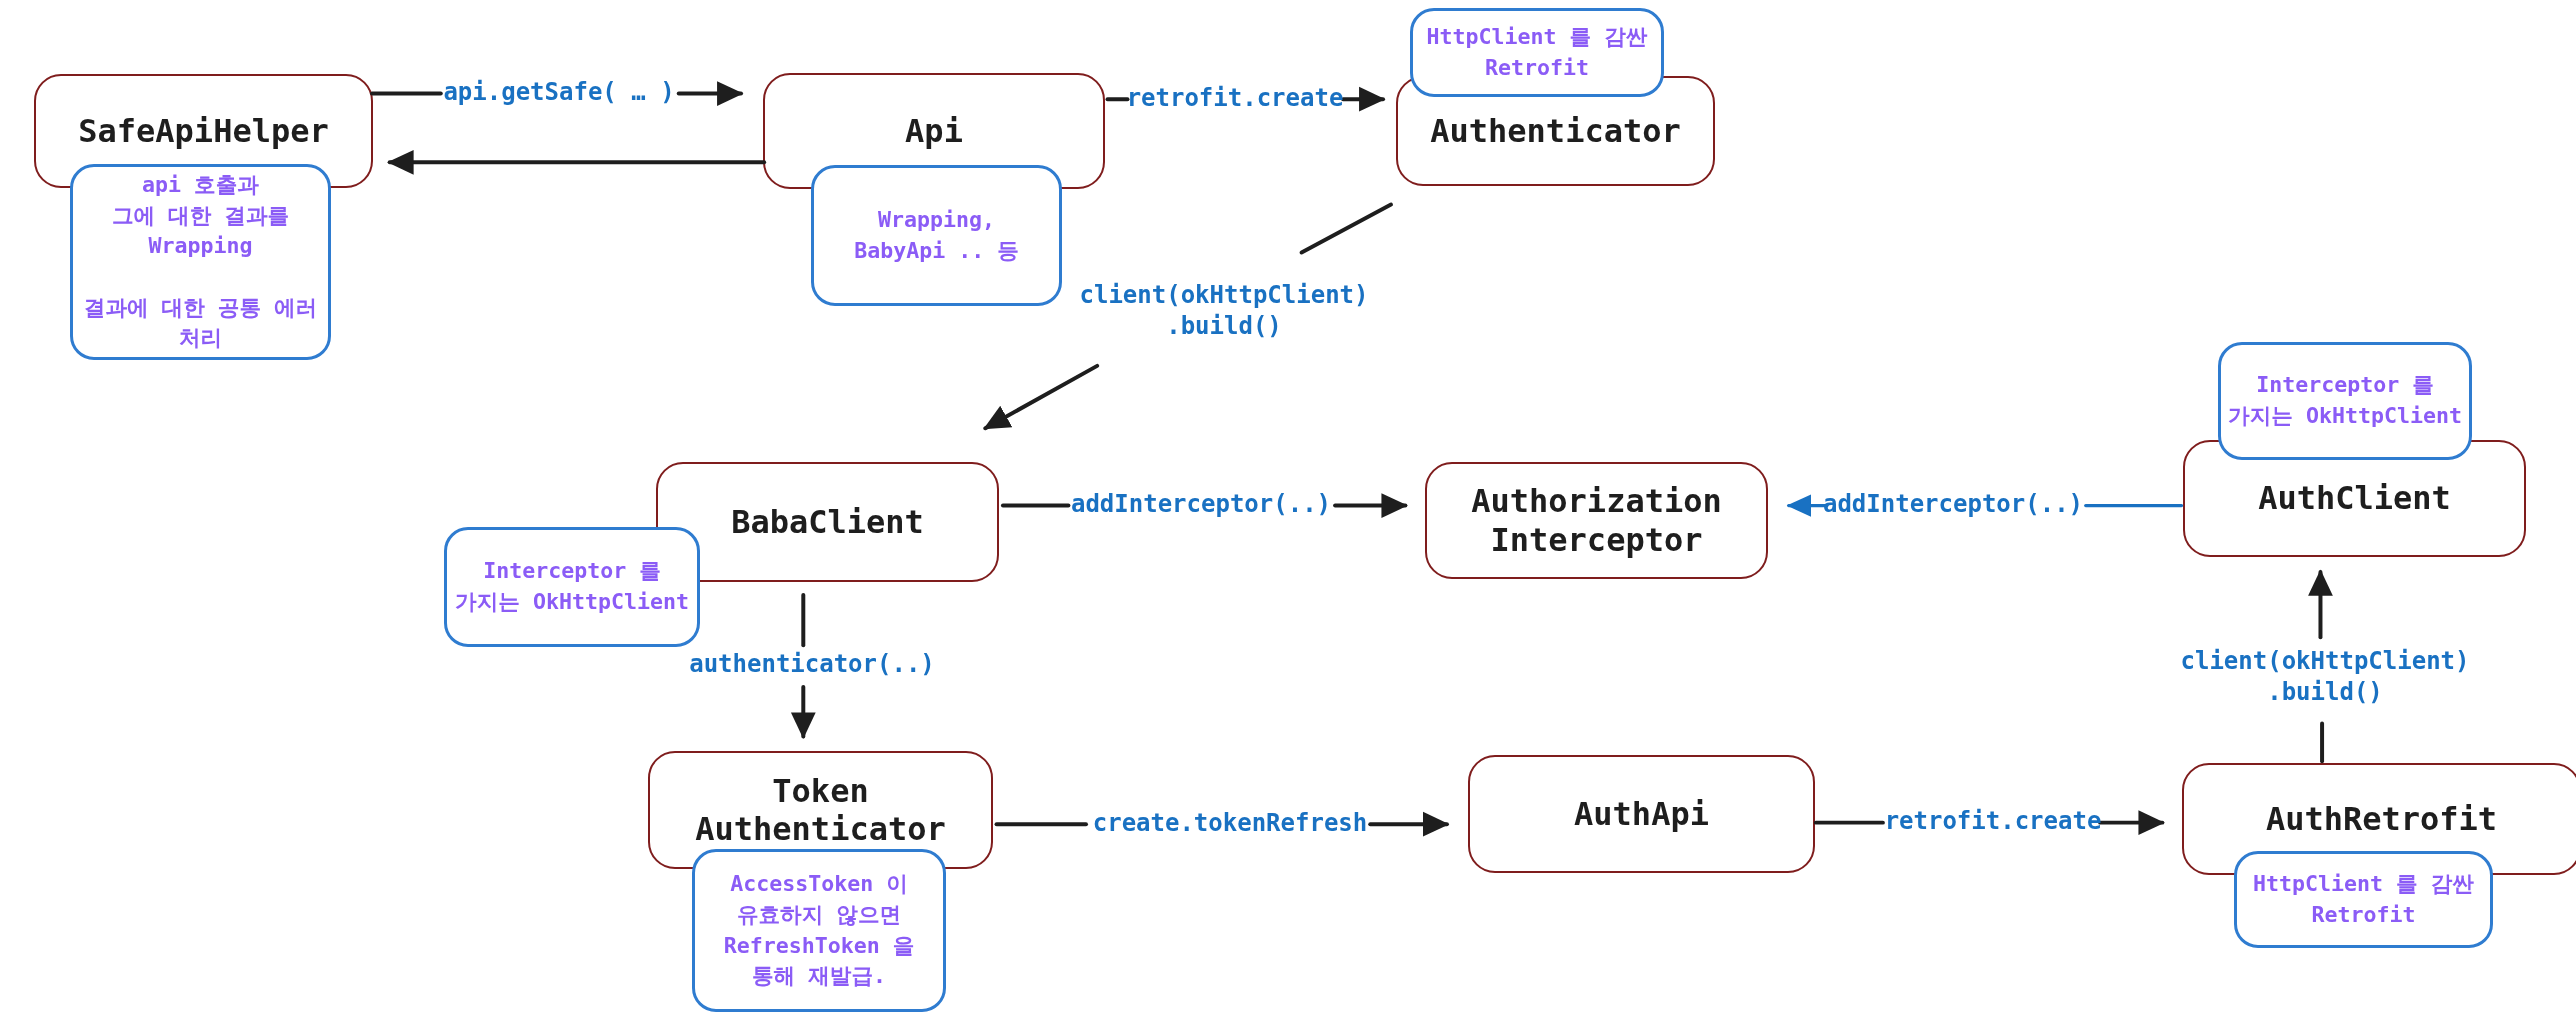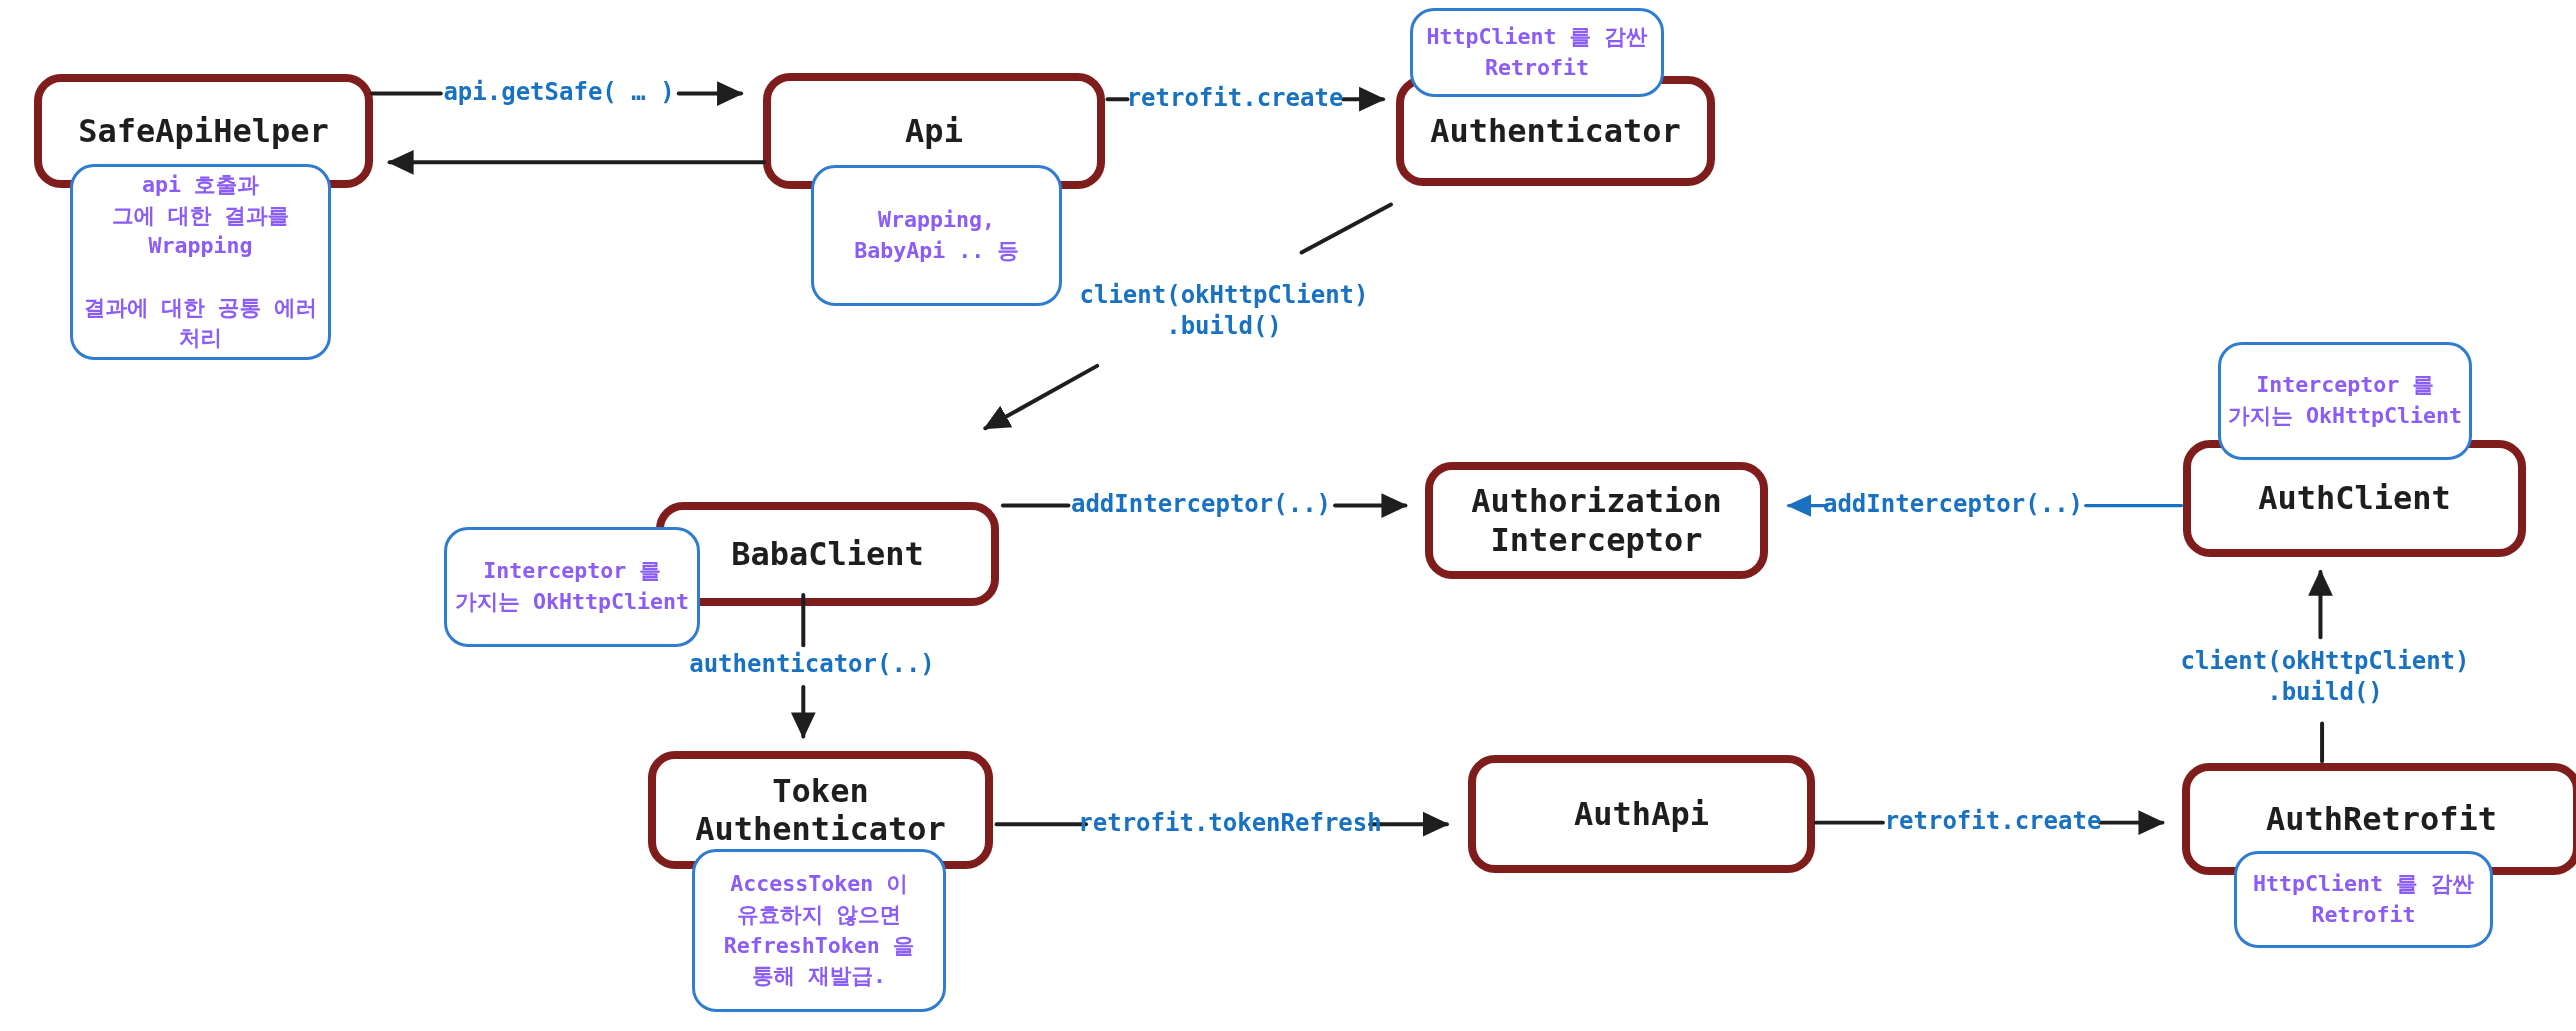--- a/index.html
+++ b/index.html
@@ -1,36 +1,36 @@
 <!DOCTYPE html>
 <html style="font-size:12.8px"><head>
 <meta charset="utf-8">
 <style>
   html,body{margin:0;padding:0;background:#ffffff;}
   #canvas{position:relative;width:2576px;height:1032px;background:#ffffff;overflow:hidden;
           font-family:"DejaVu Sans Mono",monospace;}
-  .node{position:absolute;border:8px solid #7f1d1d;border-radius:27px;background:#ffffff;
+  .node{position:absolute;border:2px solid #7f1d1d;border-radius:27px;background:#ffffff;
         display:flex;align-items:center;justify-content:center;text-align:center;
         font-weight:700;font-size:32px;line-height:1.2;color:#1e1e1e;
         white-space:pre-line;box-sizing:border-box;z-index:1;}
   .note{position:absolute;border:3.2px solid #2f7cd0;border-radius:24px;background:#ffffff;
         display:flex;align-items:center;justify-content:center;text-align:center;
         font-weight:700;font-size:21.6px;line-height:1.42;color:#8b5cf6;
         white-space:pre-line;box-sizing:border-box;z-index:3;}
   .elabel{position:absolute;transform:translate(-50%,-50%);text-align:center;
         font-weight:700;font-size:24px;line-height:1.3;color:#1971c2;
         white-space:pre-line;z-index:4;}
   #wires{position:absolute;left:0;top:0;z-index:2;}
   #wires line{stroke:#1e1e1e;stroke-width:5;stroke-linecap:round;}
   #wires line.blue{stroke:#1971c2;stroke-width:4;}
   
   #n-safe{left:34px;top:74px;width:339px;height:114px;}
   #n-api{left:763px;top:73px;width:342px;height:116px;}
   #n-baba-retrofit{left:1396px;top:76px;width:319px;height:110px;}
-  #n-baba-client{left:656px;top:462px;width:343px;height:104px;margin-top:40px;}
+  #n-baba-client{left:656px;top:462px;width:343px;height:120px;}
   #n-auth-interceptor{left:1425px;top:462px;width:343px;height:117px;}
   #n-auth-client{left:2183px;top:440px;width:343px;height:117px;}
   #n-token-auth{left:648px;top:751px;width:345px;height:118px;}
   #n-auth-api{left:1468px;top:755px;width:347px;height:118px;}
   #n-auth-retrofit{left:2182px;top:763px;width:399px;height:112px;}
   
   #a-safe{left:70px;top:164px;width:261px;height:196px;}
   #a-member{left:811px;top:165px;width:251px;height:141px;}
   #a-http-top{left:1410px;top:8px;width:254px;height:89px;}
   #a-intc-left{left:444px;top:527px;width:256px;height:120px;}
@@ -137,19 +137,19 @@
   <div class="note" id="a-http-bottom">HttpClient 를 감싼
 Retrofit</div>
 
   <div class="elabel" id="l-getsafe">api.getSafe( … )</div>
   <div class="elabel" id="l-retrofit-create">retrofit.create</div>
   <div class="elabel" id="l-client-build">client(okHttpClient)
 .build()</div>
   <div class="elabel" id="l-addintc">addInterceptor(..)</div>
   <div class="elabel" id="l-addintc-blue">addInterceptor(..)</div>
   <div class="elabel" id="l-authenticator">authenticator(..)</div>
-  <div class="elabel" id="l-tokenrefresh">retrofit.tokenRefresh</div>
+  <div class="elabel" id="l-tokenrefresh">create.tokenRefresh</div>
   <div class="elabel" id="l-retrofit-create2">retrofit.create</div>
   <div class="elabel" id="l-client-build2">client(okHttpClient)
 .build()</div>
 
 </div>
 
 
 </body></html>

